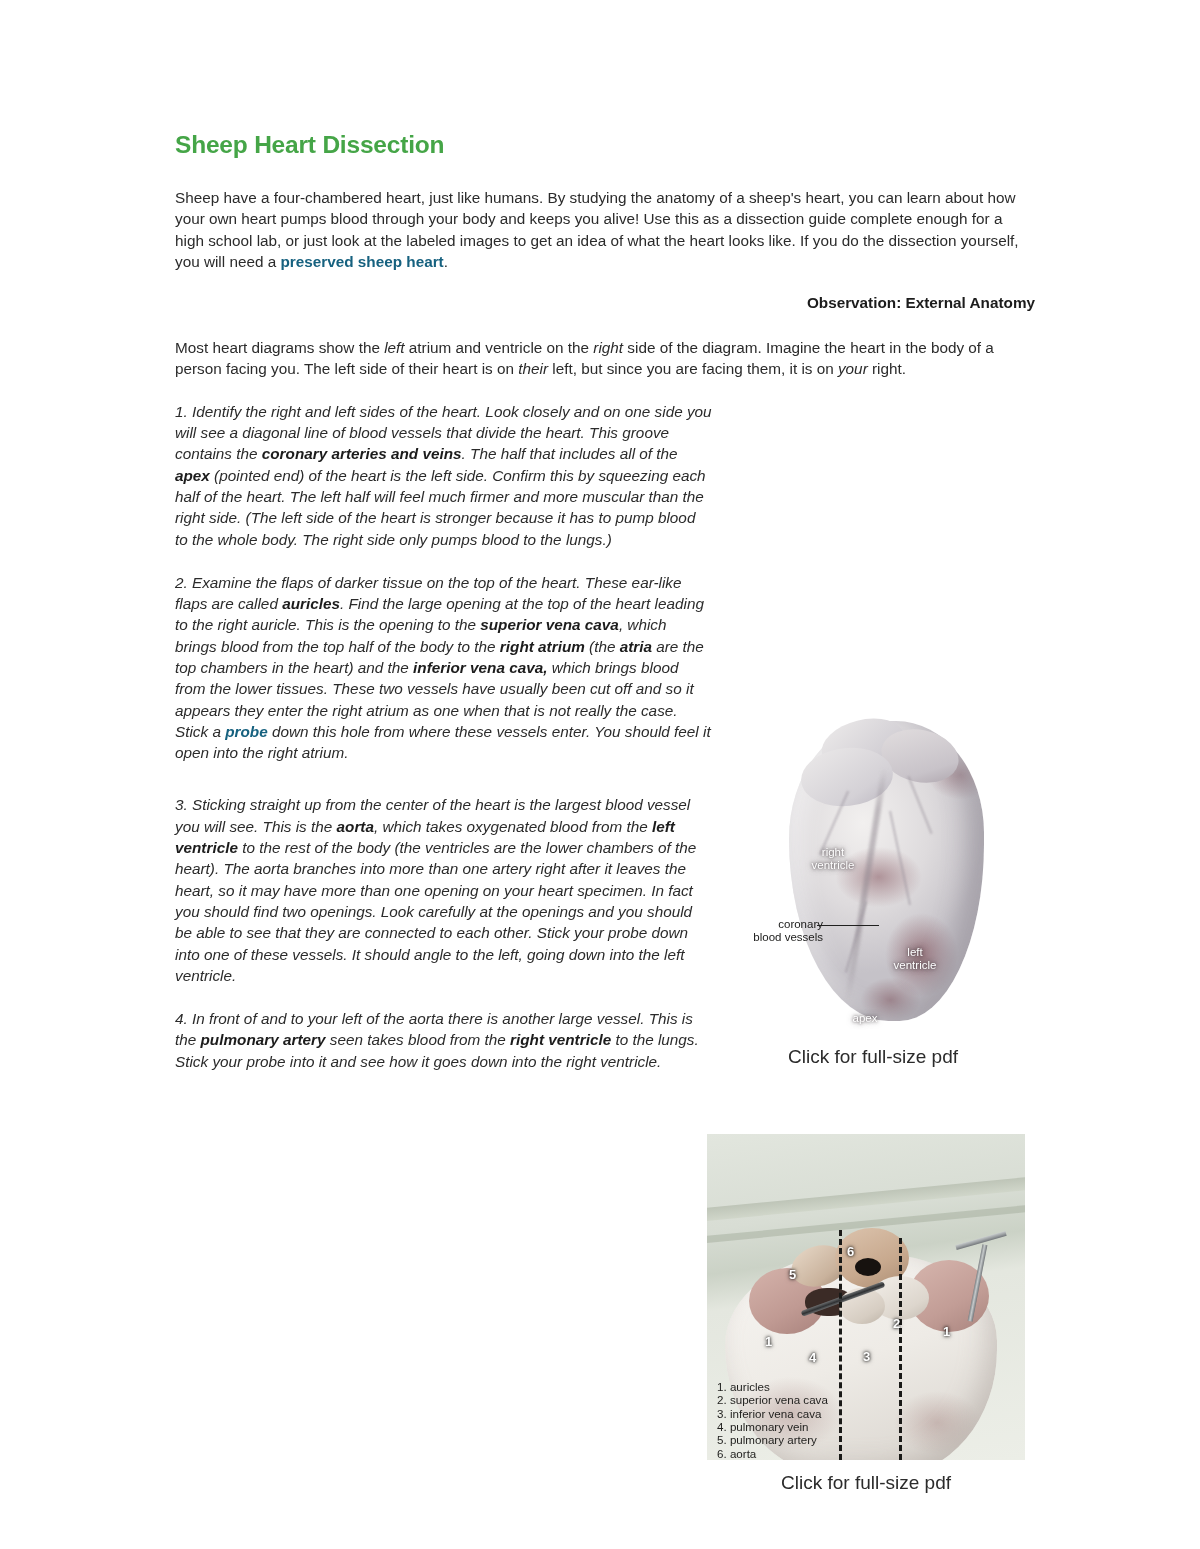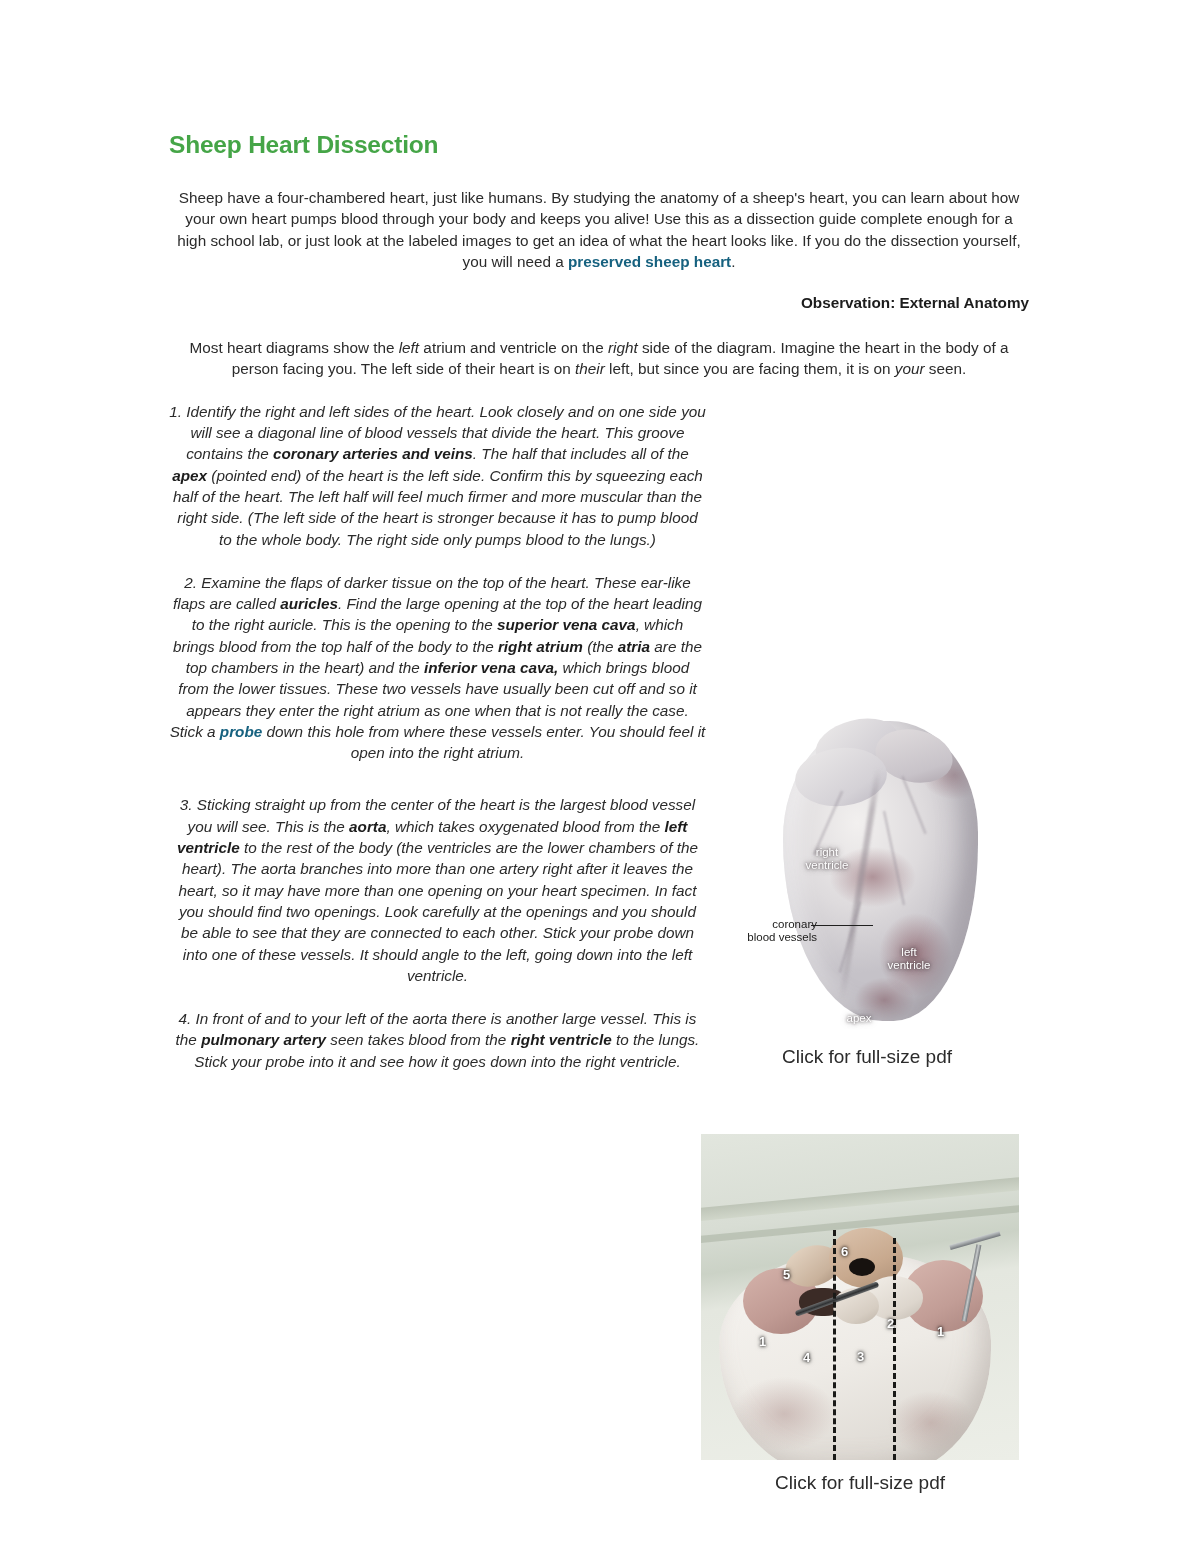--- a/index.html
+++ b/index.html
@@ -10,42 +10,42 @@
   .page {
     position: relative;
     width: 1200px;
     height: 1549px;
     background: #ffffff;
     font-family: "Liberation Sans", sans-serif;
     overflow: hidden;
   }
   .content {
     position: absolute;
-    left: 169px;
+    left: 175px;
     top: 132px;
     width: 860px;
   }
 
   
   .doc-title {
     font-size: 24.5px;
     font-weight: bold;
     color: #45a547;
     letter-spacing: -0.2px;
     margin: 0 0 28px 0;
     line-height: 1.1;
   }
 
   
   .para {
     font-size: 15.3px;
     line-height: 21.3px;
     color: #2b2b2b;
     margin: 0 0 21px 0;
-    text-align: center;
+    text-align: left;
   }
   .para b { font-weight: bold; color: #1c1c1c; }
   .para i { font-style: italic; }
   .link {
     color: #16617f;
     font-weight: bold;
     text-decoration: none;
     cursor: pointer;
   }
   .subhead {
@@ -283,21 +283,21 @@
 
 <div class="page">
   <div class="content">
 
     <h1 class="doc-title">Sheep Heart Dissection</h1>
 
     <p class="para"><span>Sheep have a four-chambered heart, just like humans. By studying the anatomy of a sheep's heart, you can learn about how your own heart pumps blood through your body and keeps you alive! Use this as a dissection guide complete enough for a high school lab, or just look at the labeled images to get an idea of what the heart looks like. If you do the dissection yourself, you will need a </span><a class="link">preserved sheep heart</a><span>.</span></p>
 
     <p class="subhead">Observation: External Anatomy</p>
 
-    <p class="para"><span>Most heart diagrams show the </span><i>left</i><span> atrium and ventricle on the </span><i>right</i><span> side of the diagram. Imagine the heart in the body of a person facing you. The left side of their heart is on </span><i>their</i><span> left, but since you are facing them, it is on </span><i>your</i><span> seen.</span></p>
+    <p class="para"><span>Most heart diagrams show the </span><i>left</i><span> atrium and ventricle on the </span><i>right</i><span> side of the diagram. Imagine the heart in the body of a person facing you. The left side of their heart is on </span><i>their</i><span> left, but since you are facing them, it is on </span><i>your</i><span> right.</span></p>
 
     <div class="flow">
       <div class="col-left">
 
         <p class="para"><span>1. Identify the right and left sides of the heart. Look closely and on one side you will see a diagonal line of blood vessels that divide the heart. This groove contains the </span><b>coronary arteries and veins</b><span>. The half that includes all of the </span><b>apex</b><span> (pointed end) of the heart is the left side. Confirm this by squeezing each half of the heart. The left half will feel much firmer and more muscular than the right side. (The left side of the heart is stronger because it has to pump blood to the whole body. The right side only pumps blood to the lungs.)</span></p>
 
         <p class="para"><span>2. Examine the flaps of darker tissue on the top of the heart. These ear-like flaps are called </span><b>auricles</b><span>. Find the large opening at the top of the heart leading to the right auricle. This is the opening to the </span><b>superior vena cava</b><span>, which brings blood from the top half of the body to the </span><b>right atrium</b><span> (the </span><b>atria</b><span> are the top chambers in the heart) and the </span><b>inferior vena cava,</b><span> which brings blood from the lower tissues.  These two vessels have usually been cut off and so it appears they enter the right atrium as one when that is not really the case.  Stick a </span><a class="link">probe</a><span> down this hole from where these vessels enter. You should feel it open into the right atrium.</span></p>
 
         <p class="para" style="margin-top:31px;"><span>3. Sticking straight up from the center of the heart is the largest blood vessel you will see. This is the </span><b>aorta</b><span>, which takes oxygenated blood from the </span><b>left ventricle</b><span> to the rest of the body (the ventricles are the lower chambers of the heart). The aorta branches into more than one artery right after it leaves the heart, so it may have more than one opening on your heart specimen. In fact you should find two openings. Look carefully at the openings and you should be able to see that they are connected to each other.  Stick your probe down into one of  these vessels. It should angle to the left, going down into the left ventricle.</span></p>
 
@@ -364,19 +364,27 @@
           <div class="dash-line" id="dash-right"></div>
 
           <div class="num" id="n1a">1</div>
           <div class="num" id="n1b">1</div>
           <div class="num" id="n2">2</div>
           <div class="num" id="n3">3</div>
           <div class="num" id="n4">4</div>
           <div class="num" id="n5">5</div>
           <div class="num" id="n6">6</div>
 
+          <div class="legend">
+            <div>1. auricles</div>
+            <div>2. superior vena cava</div>
+            <div>3. inferior vena cava</div>
+            <div>4. pulmonary vein</div>
+            <div>5. pulmonary artery</div>
+            <div>6. aorta</div>
+          </div>
         </div>
         <div class="caption">Click for full-size pdf</div>
       </div>
 
     </div>
   </div>
 </div>
 
 </body></html>

